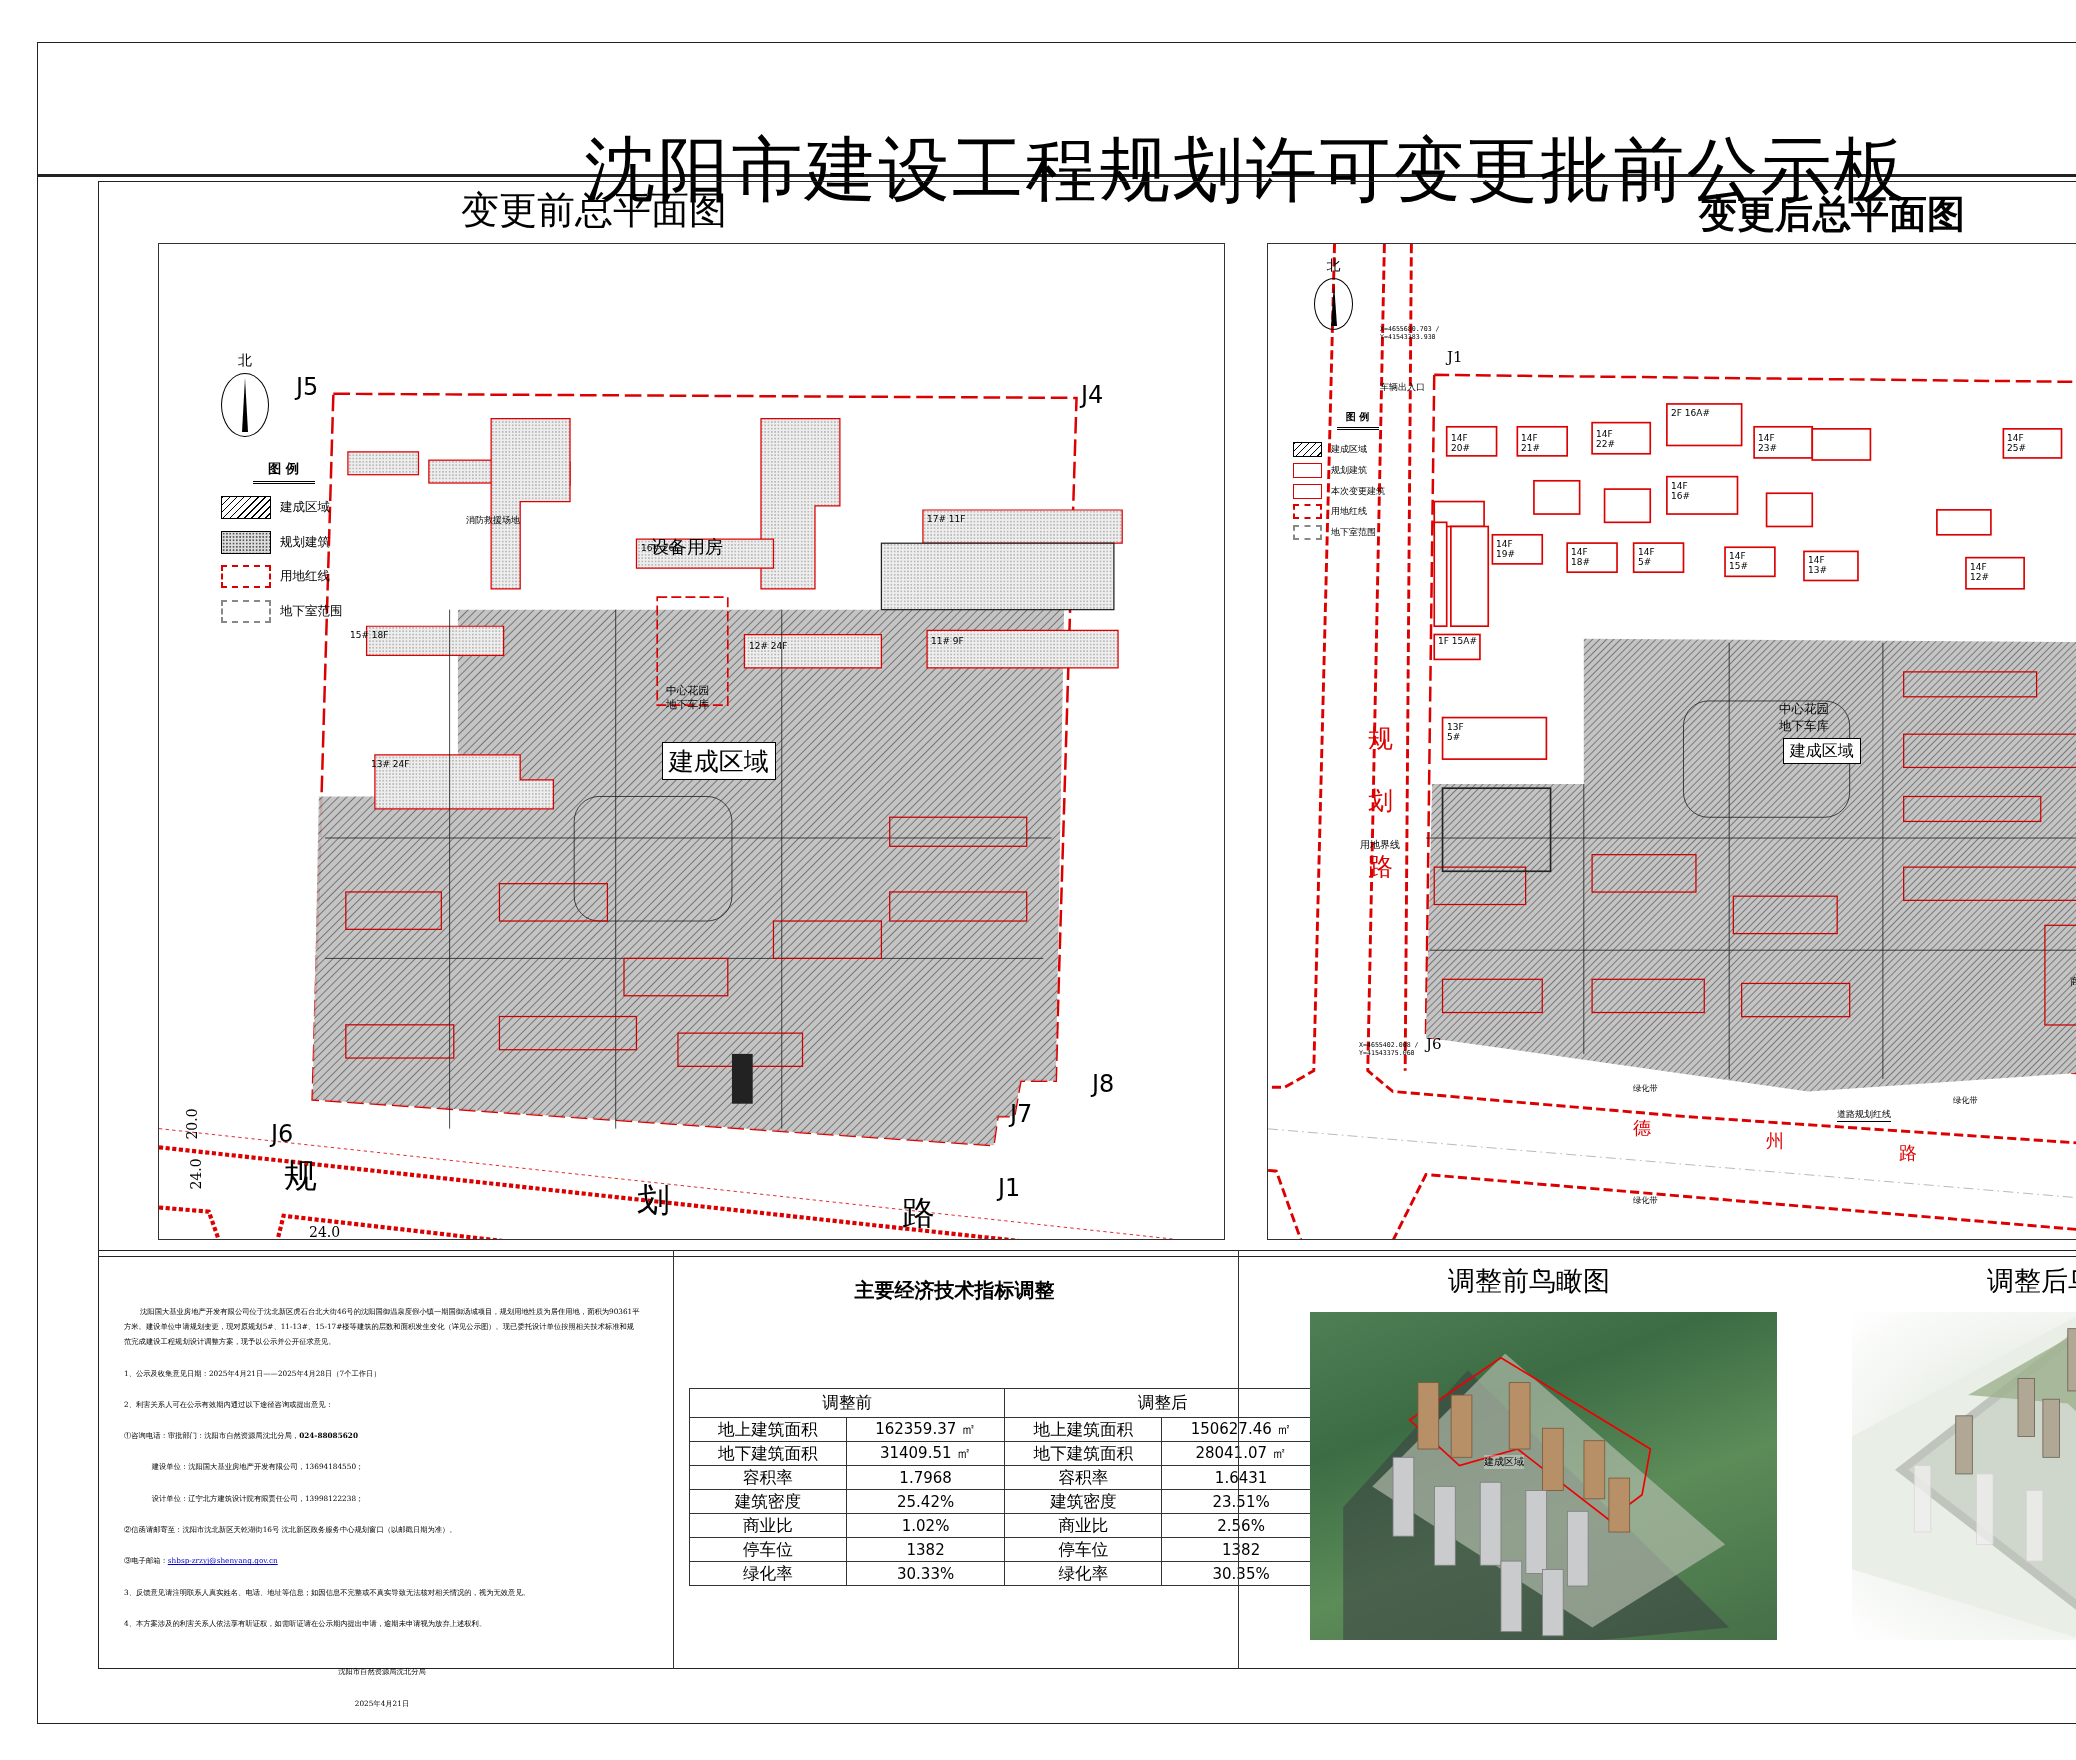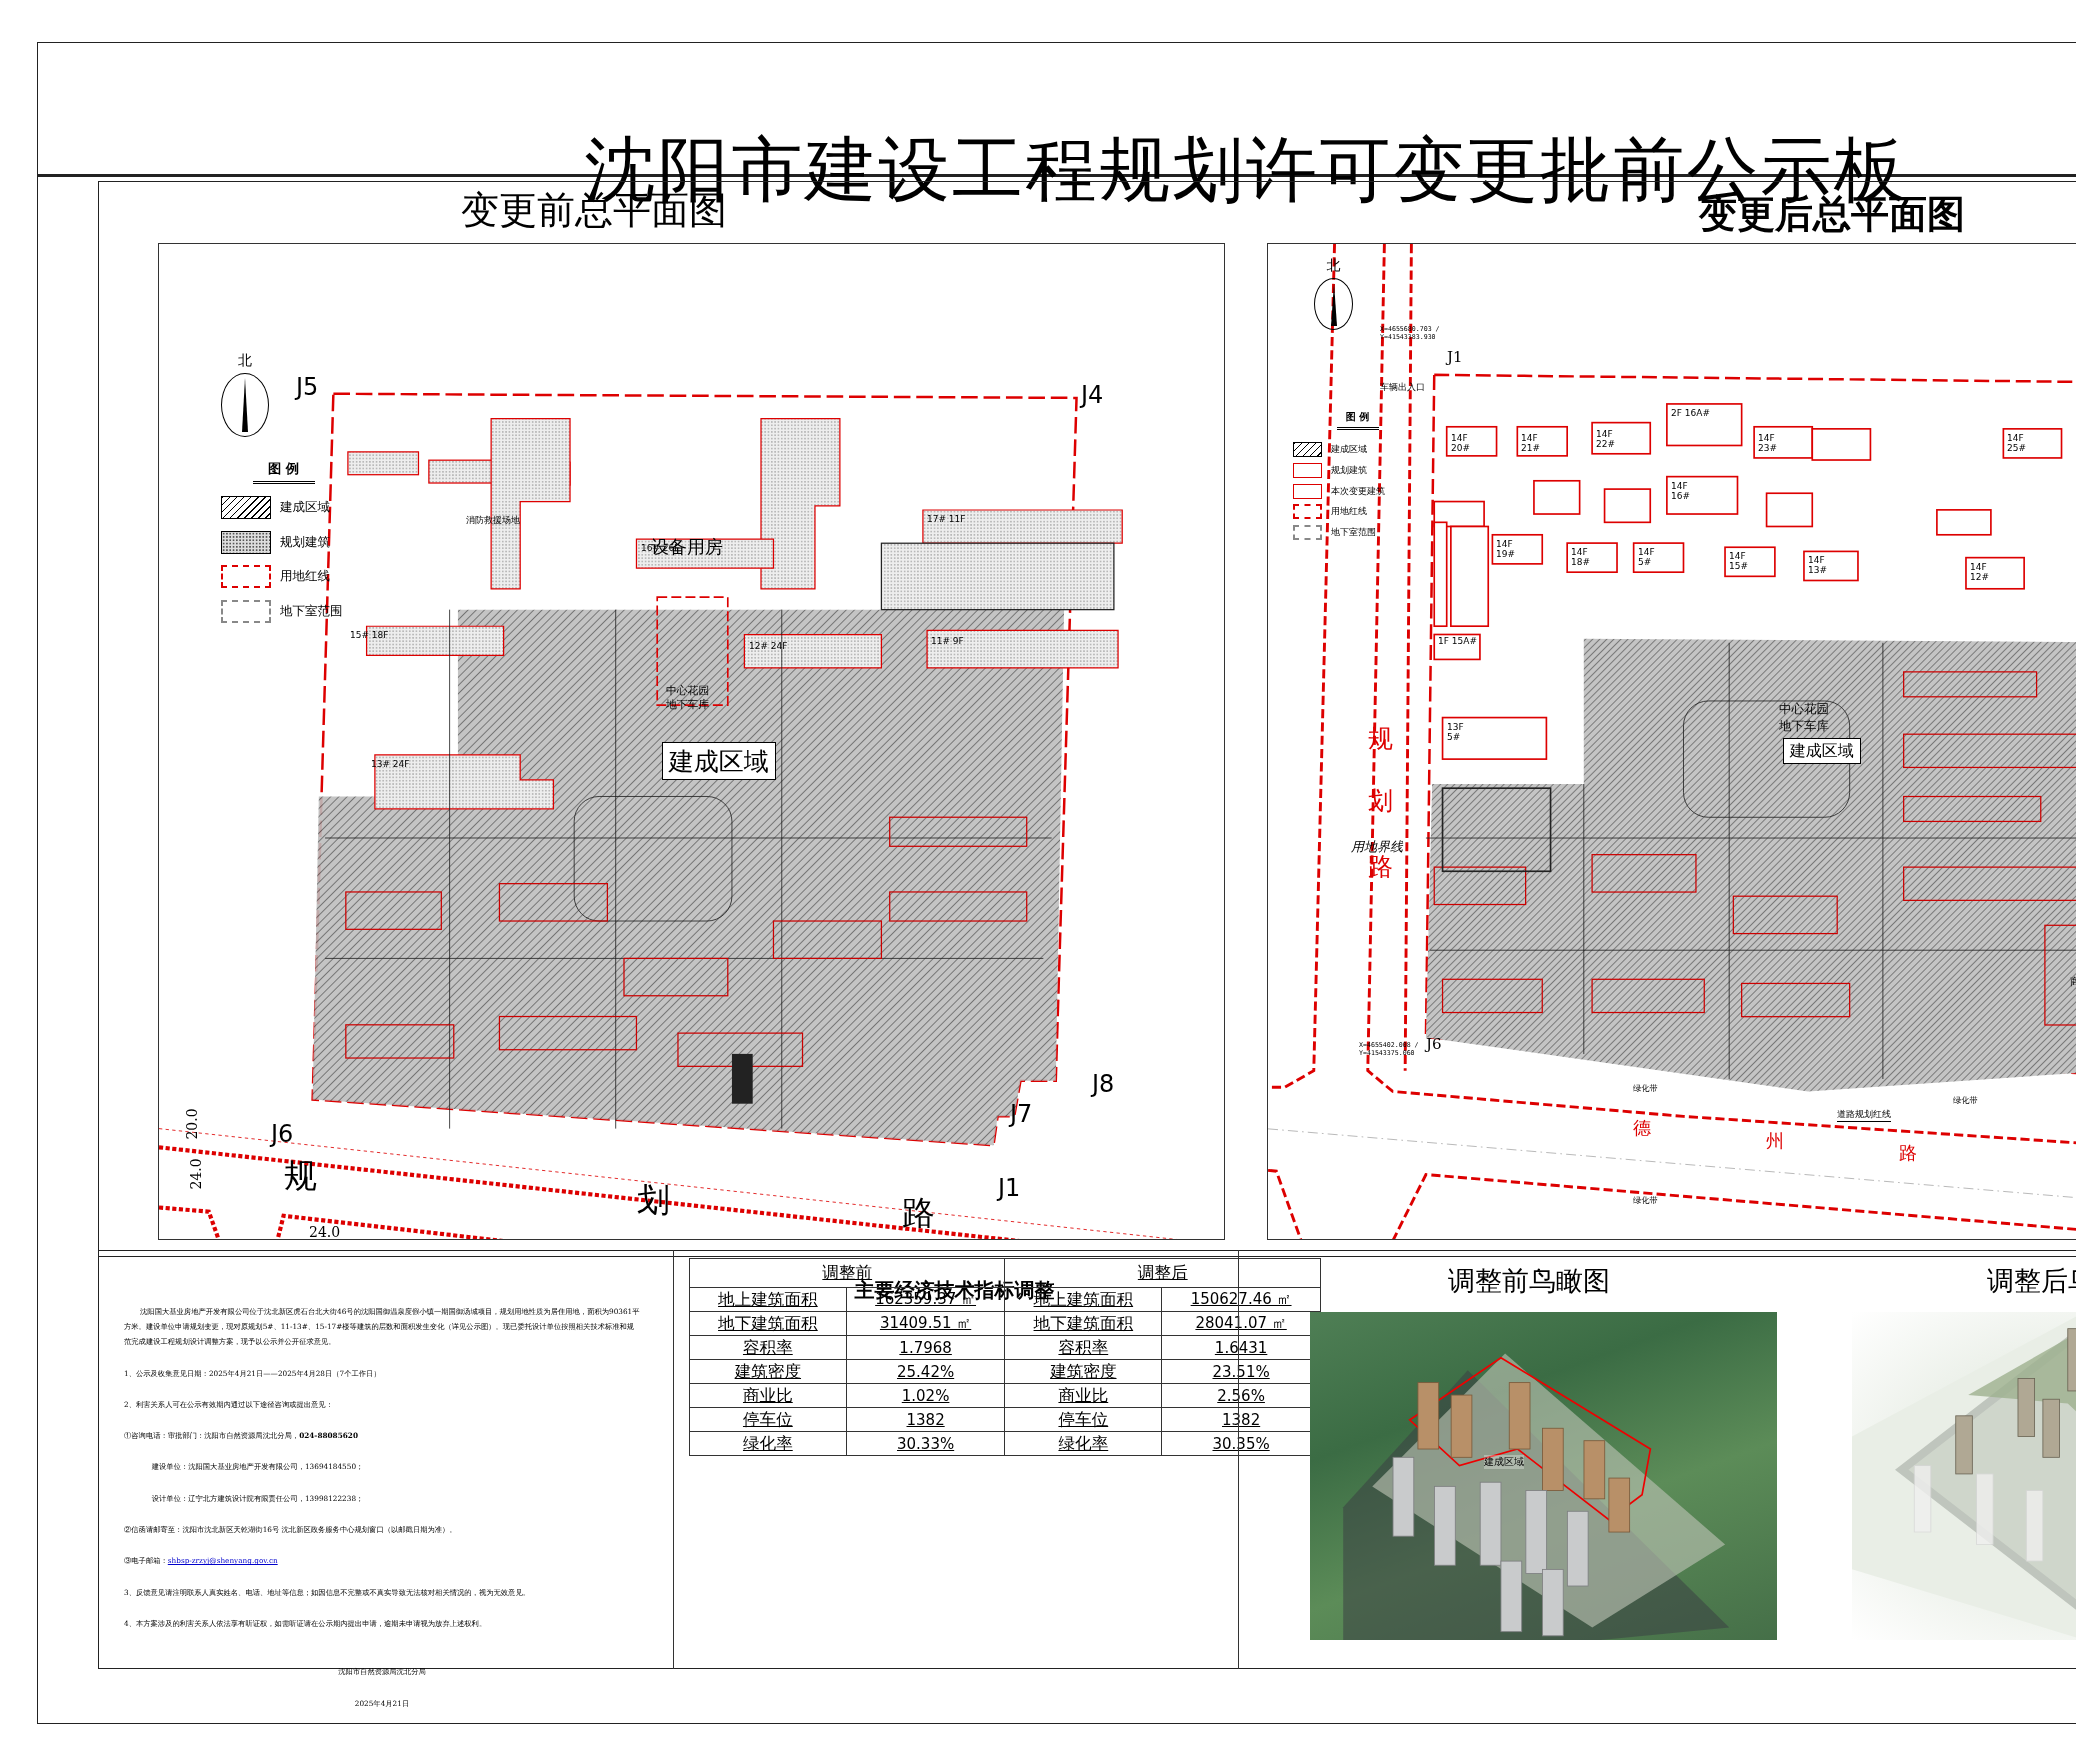--- a/index.html
+++ b/index.html
@@ -31,21 +31,21 @@
   
   .notice{position:absolute;left:108px;top:1287px;width:548px;font-size:7.3px;line-height:2.1;font-family:"DejaVu Serif","Liberation Serif",serif;}
   .notice .n-title{font-weight:bold;text-align:center;font-size:8px;line-height:2.6;margin-top:37px;}
   .notice p{margin:16px;}
   .notice .indent{text-indent:2.2em;}
   .notice .sub{padding-left:3.8em;}
   .notice a{color:#0000cc;text-decoration:underline;}
   .notice .sign{text-align:center;margin-top:16.6px;}
   
   .tbl-title{position:absolute;left:664px;top:1277px;width:581px;text-align:center;font-size:20px;font-weight:bold;font-family:"DejaVu Sans","Liberation Sans",sans-serif;}
-  table.metrics{position:absolute;left:689px;top:1258px;width:632px;border-collapse:collapse;font-size:16.6px;text-decoration:underline;}
+  table.metrics{position:absolute;left:689px;top:1388px;width:632px;border-collapse:collapse;font-size:16.6px;}
   table.metrics td{border:0.8px solid #333;height:23px;text-align:center;padding:0;}
   table.metrics td.num{font-family:"DejaVu Sans","Liberation Sans",sans-serif;font-size:15px;}
   
   .aerial-title{position:absolute;font-size:27px;text-align:center;}
   .aerial{position:absolute;overflow:hidden;}
   .aerial-before{background:linear-gradient(160deg,#4f7f55 0%,#3b6c44 30%,#5c8c58 60%,#456f48 100%);}
   .aerial-after{background:radial-gradient(ellipse at center,#d7e2d3 0%,#eef2ec 60%,#fff 100%);}
 </style>
 </head>
 <body>
@@ -285,21 +285,21 @@
   <div class="small-label" style="left:112px;top:81px;font-size:6.6px;width:71px;font-family:'DejaVu Sans Mono',monospace;">X=4655680.703 / Y=41543383.930</div>
 
   <div class="small-label" style="left:91px;top:797px;font-size:6.6px;width:66px;font-family:'DejaVu Sans Mono',monospace;">X=4655402.008 / Y=41543375.060</div>
   <div class="small-label" style="left:112px;top:137px;font-size:9px;">车辆出入口</div>
 
   <div class="zone-label" style="left:515px;top:494px;font-size:16px;">建成区域</div>
   <div class="small-label" style="left:511px;top:457px;white-space:pre;text-align:center;font-size:12.5px;">中心花园
 地下车库</div>
 
   <div class="small-label" style="left:802px;top:731px;font-size:10px;">商业楼</div>
-  <div class="small-label" style="left:83px;top:594px;font-size:13px;font-style:italic;">用地界线</div>
+  <div class="small-label" style="left:92px;top:594px;font-size:10px;">用地界线</div>
   <div class="road-label red" style="left:100px;top:478px;">规</div>
   <div class="road-label red" style="left:100px;top:540px;">划</div>
   <div class="road-label red" style="left:100px;top:606px;">路</div>
 
   <div class="road-label red" style="left:365px;top:872px;font-size:18px;">德</div>
   <div class="road-label red" style="left:498px;top:885px;font-size:18px;">州</div>
   <div class="road-label red" style="left:631px;top:897px;font-size:18px;">路</div>
   <div class="small-label" style="left:569px;top:864px;font-size:9px;border-bottom:0.8px solid #000;">道路规划红线</div>
   <div class="small-label" style="left:365px;top:839px;font-size:8.3px;">绿化带</div>
   <div class="small-label" style="left:685px;top:851px;font-size:8.3px;">绿化带</div>

